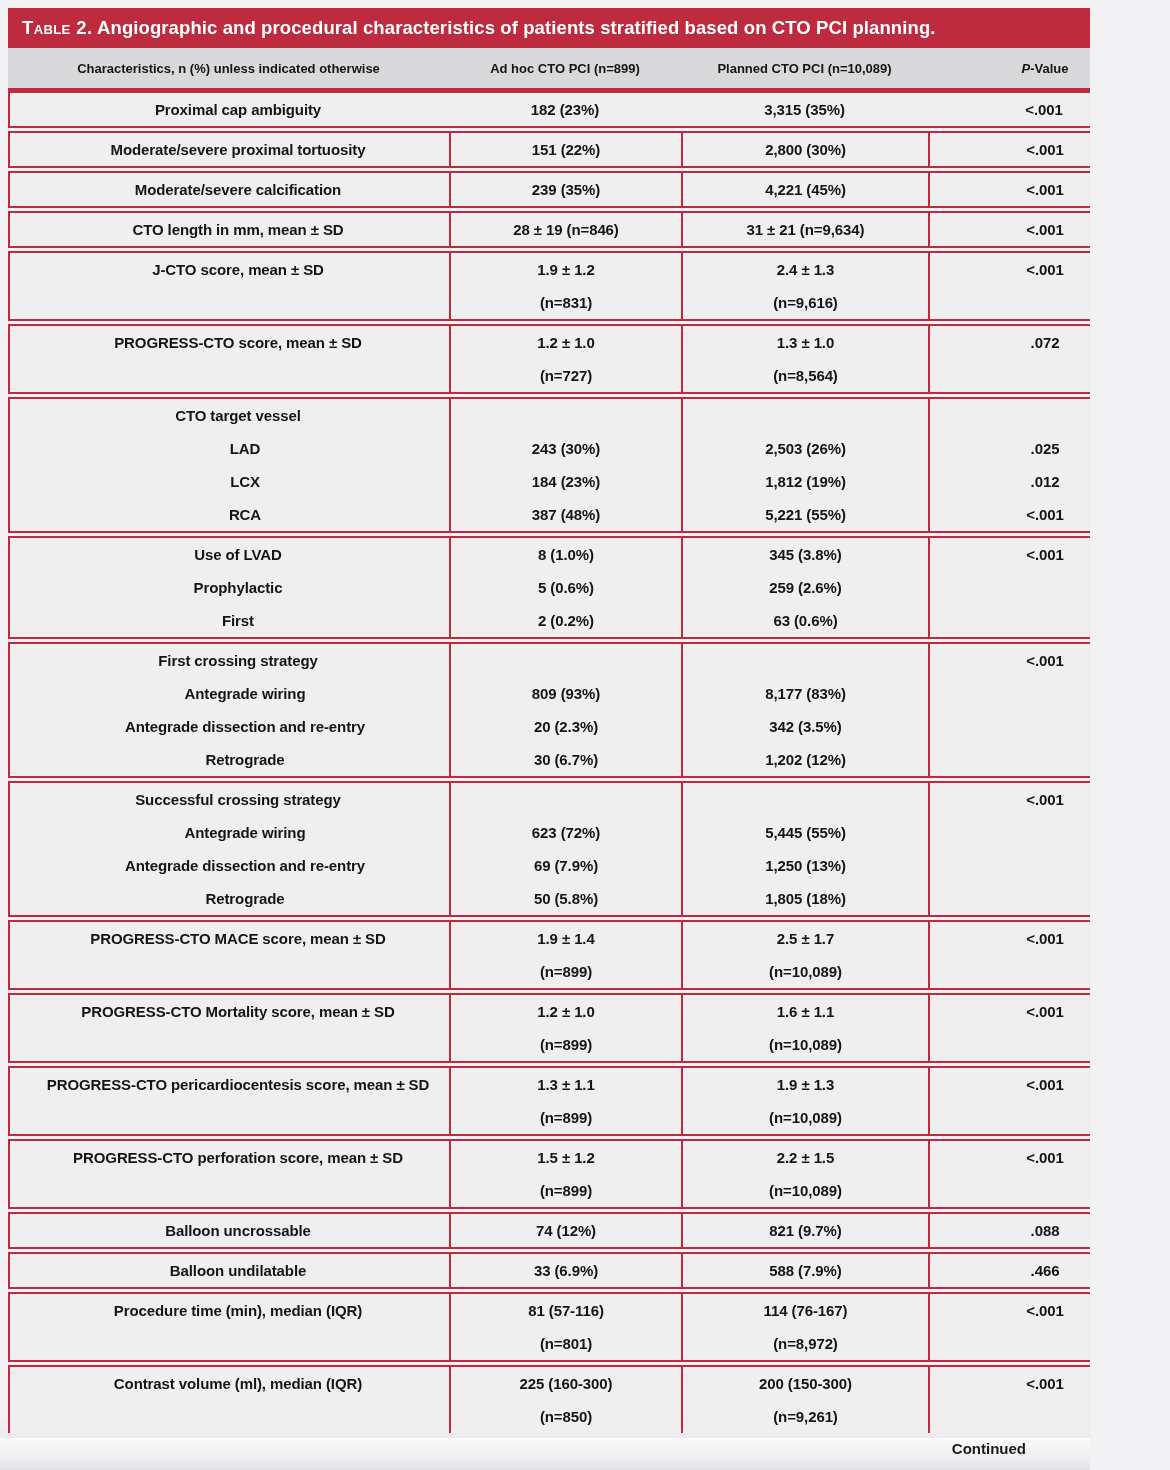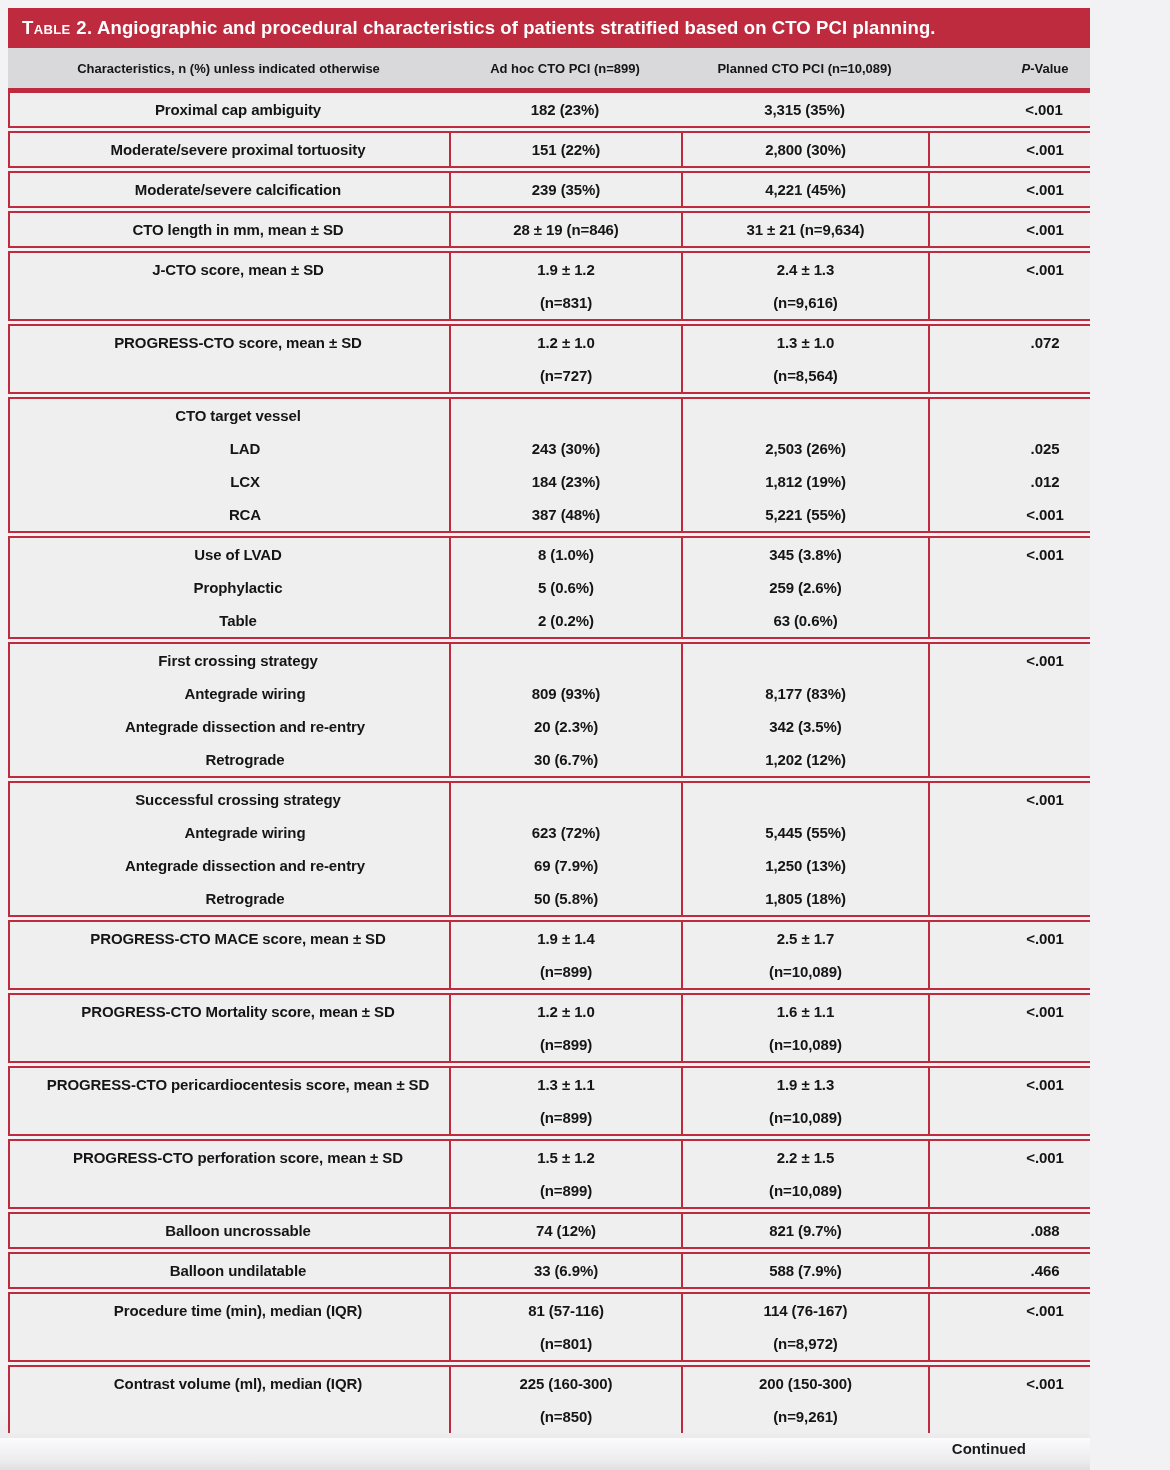--- a/index.html
+++ b/index.html
@@ -210,21 +210,21 @@
             <div class="cell label">Prophylactic</div>
             <div class="cell val c2">
               <div class="line">5 (0.6%)</div>
             </div>
             <div class="cell val c3">
               <div class="line">259 (2.6%)</div>
             </div>
             <div class="cell p c4"></div>
           </div>
           <div class="row">
-            <div class="cell label">Table</div>
+            <div class="cell label">First</div>
             <div class="cell val c2">
               <div class="line">2 (0.2%)</div>
             </div>
             <div class="cell val c3">
               <div class="line">63 (0.6%)</div>
             </div>
             <div class="cell p c4"></div>
           </div>
         </div>
         <div class="group">

